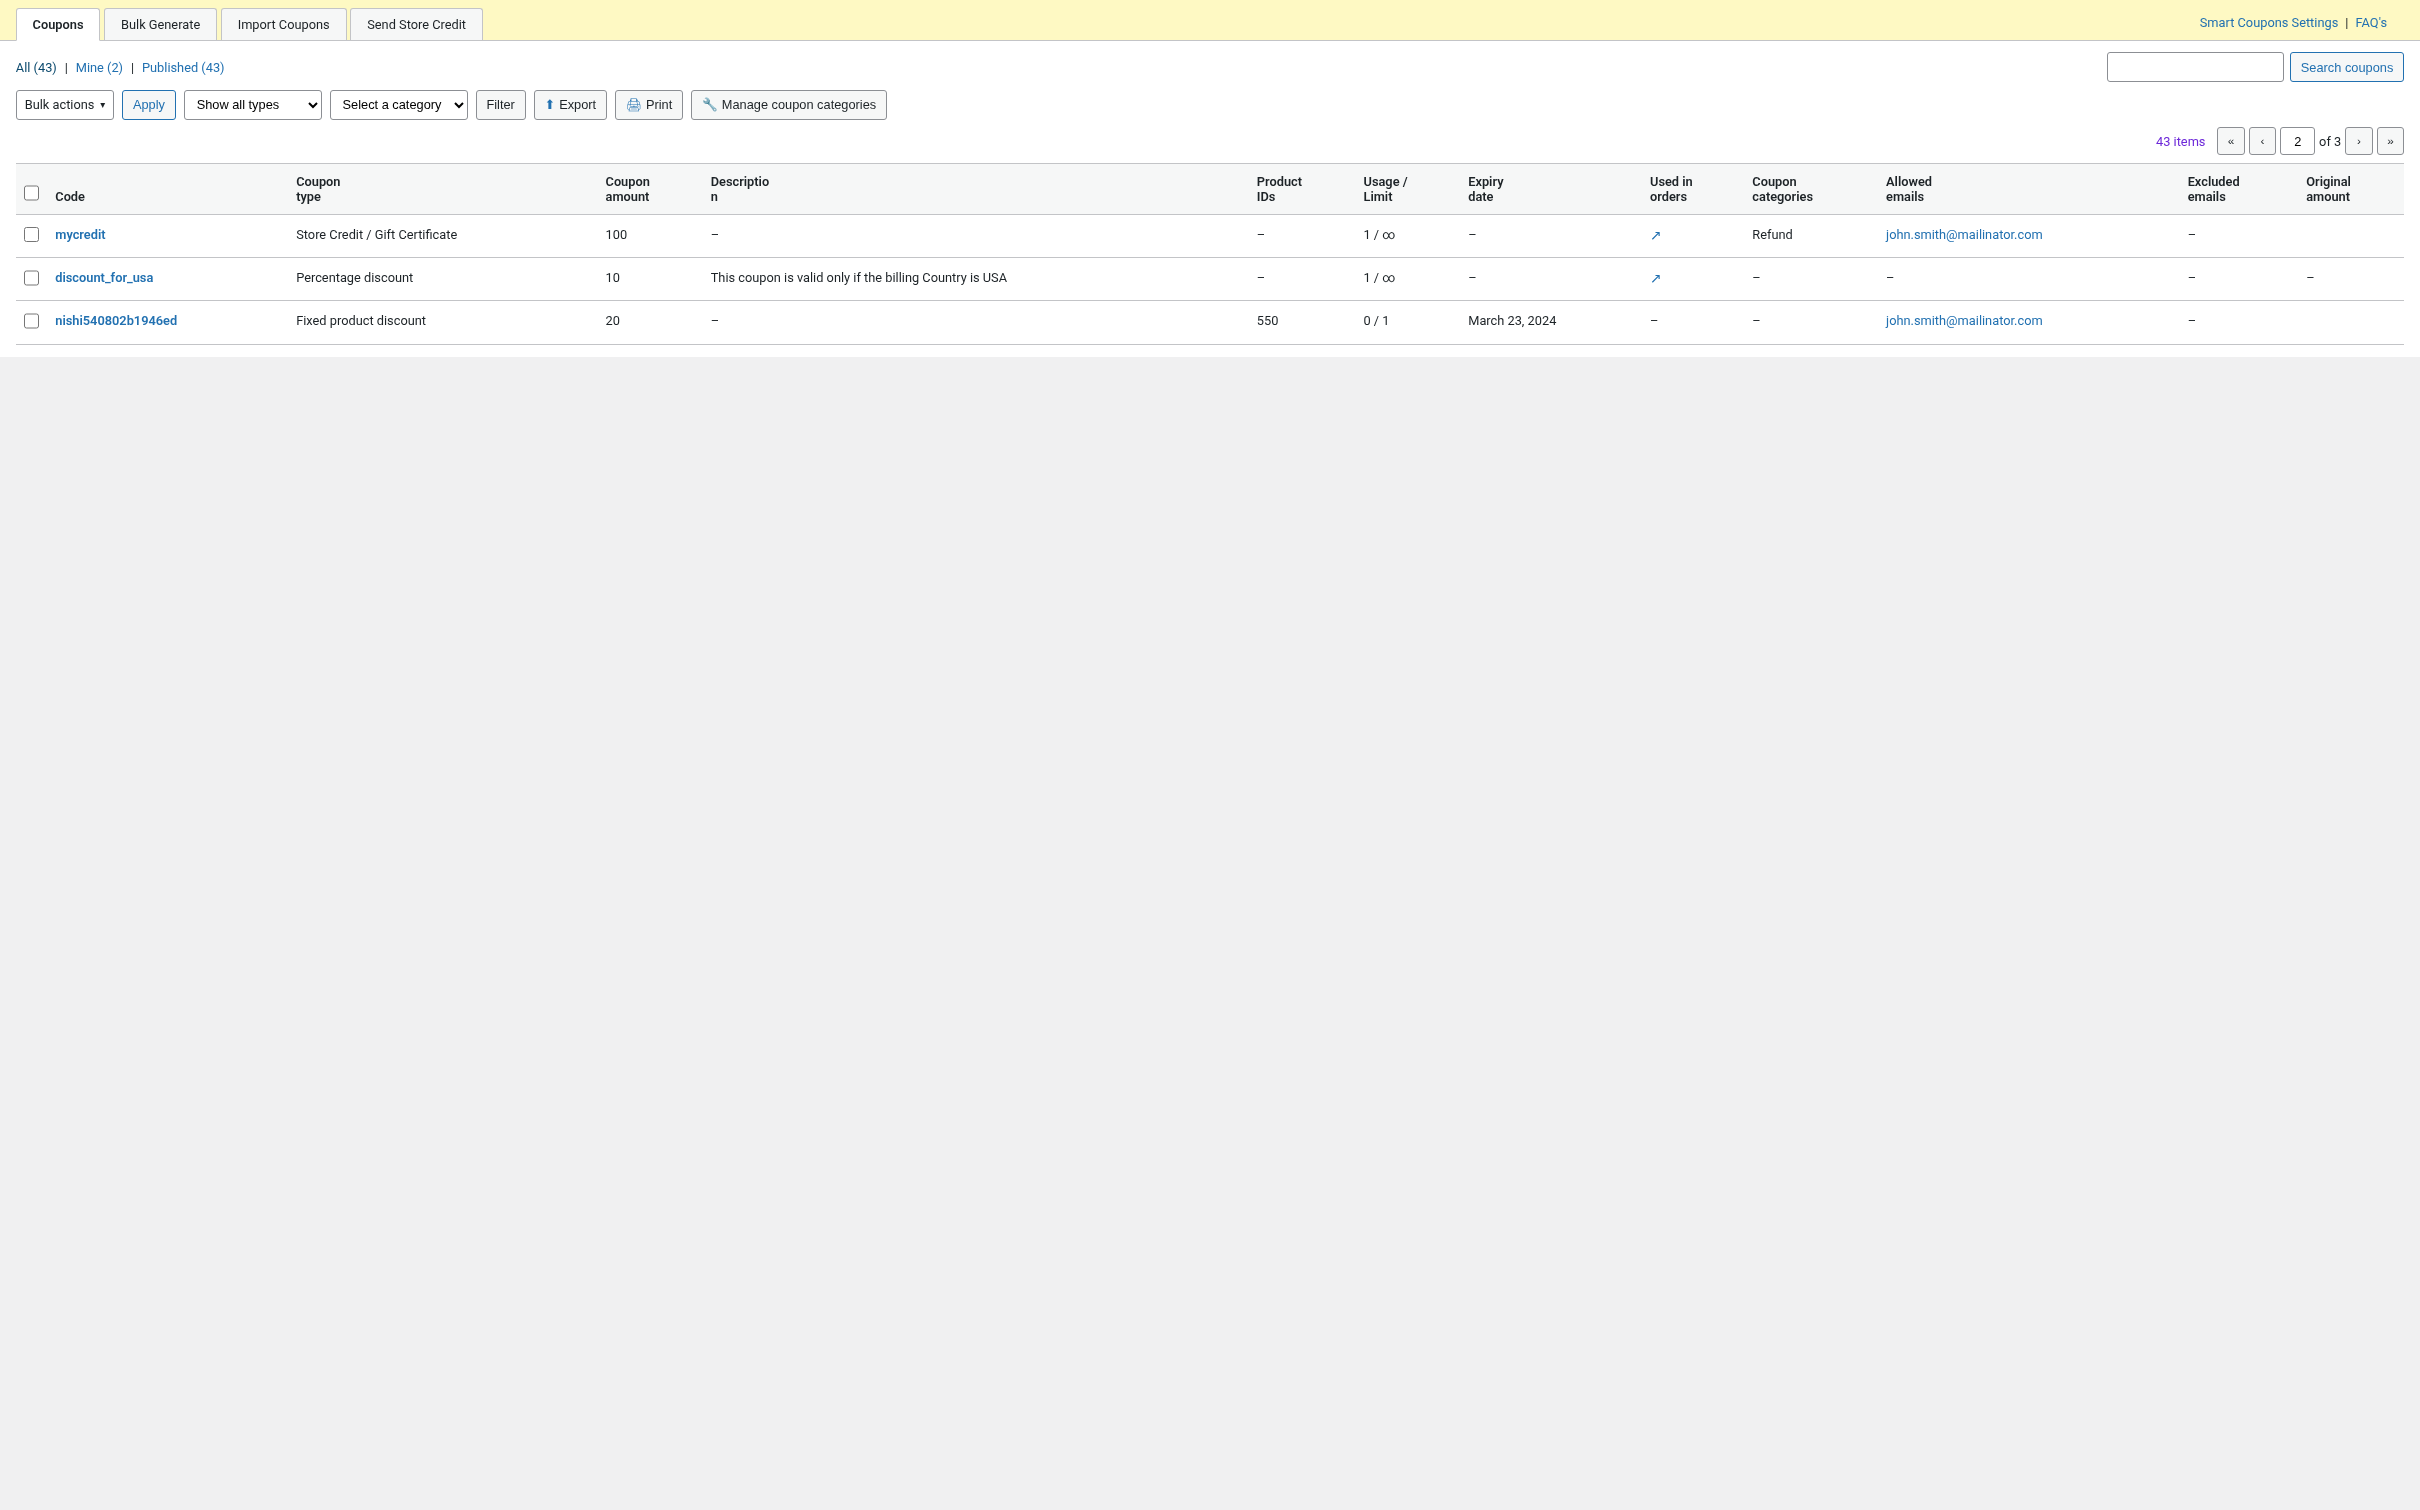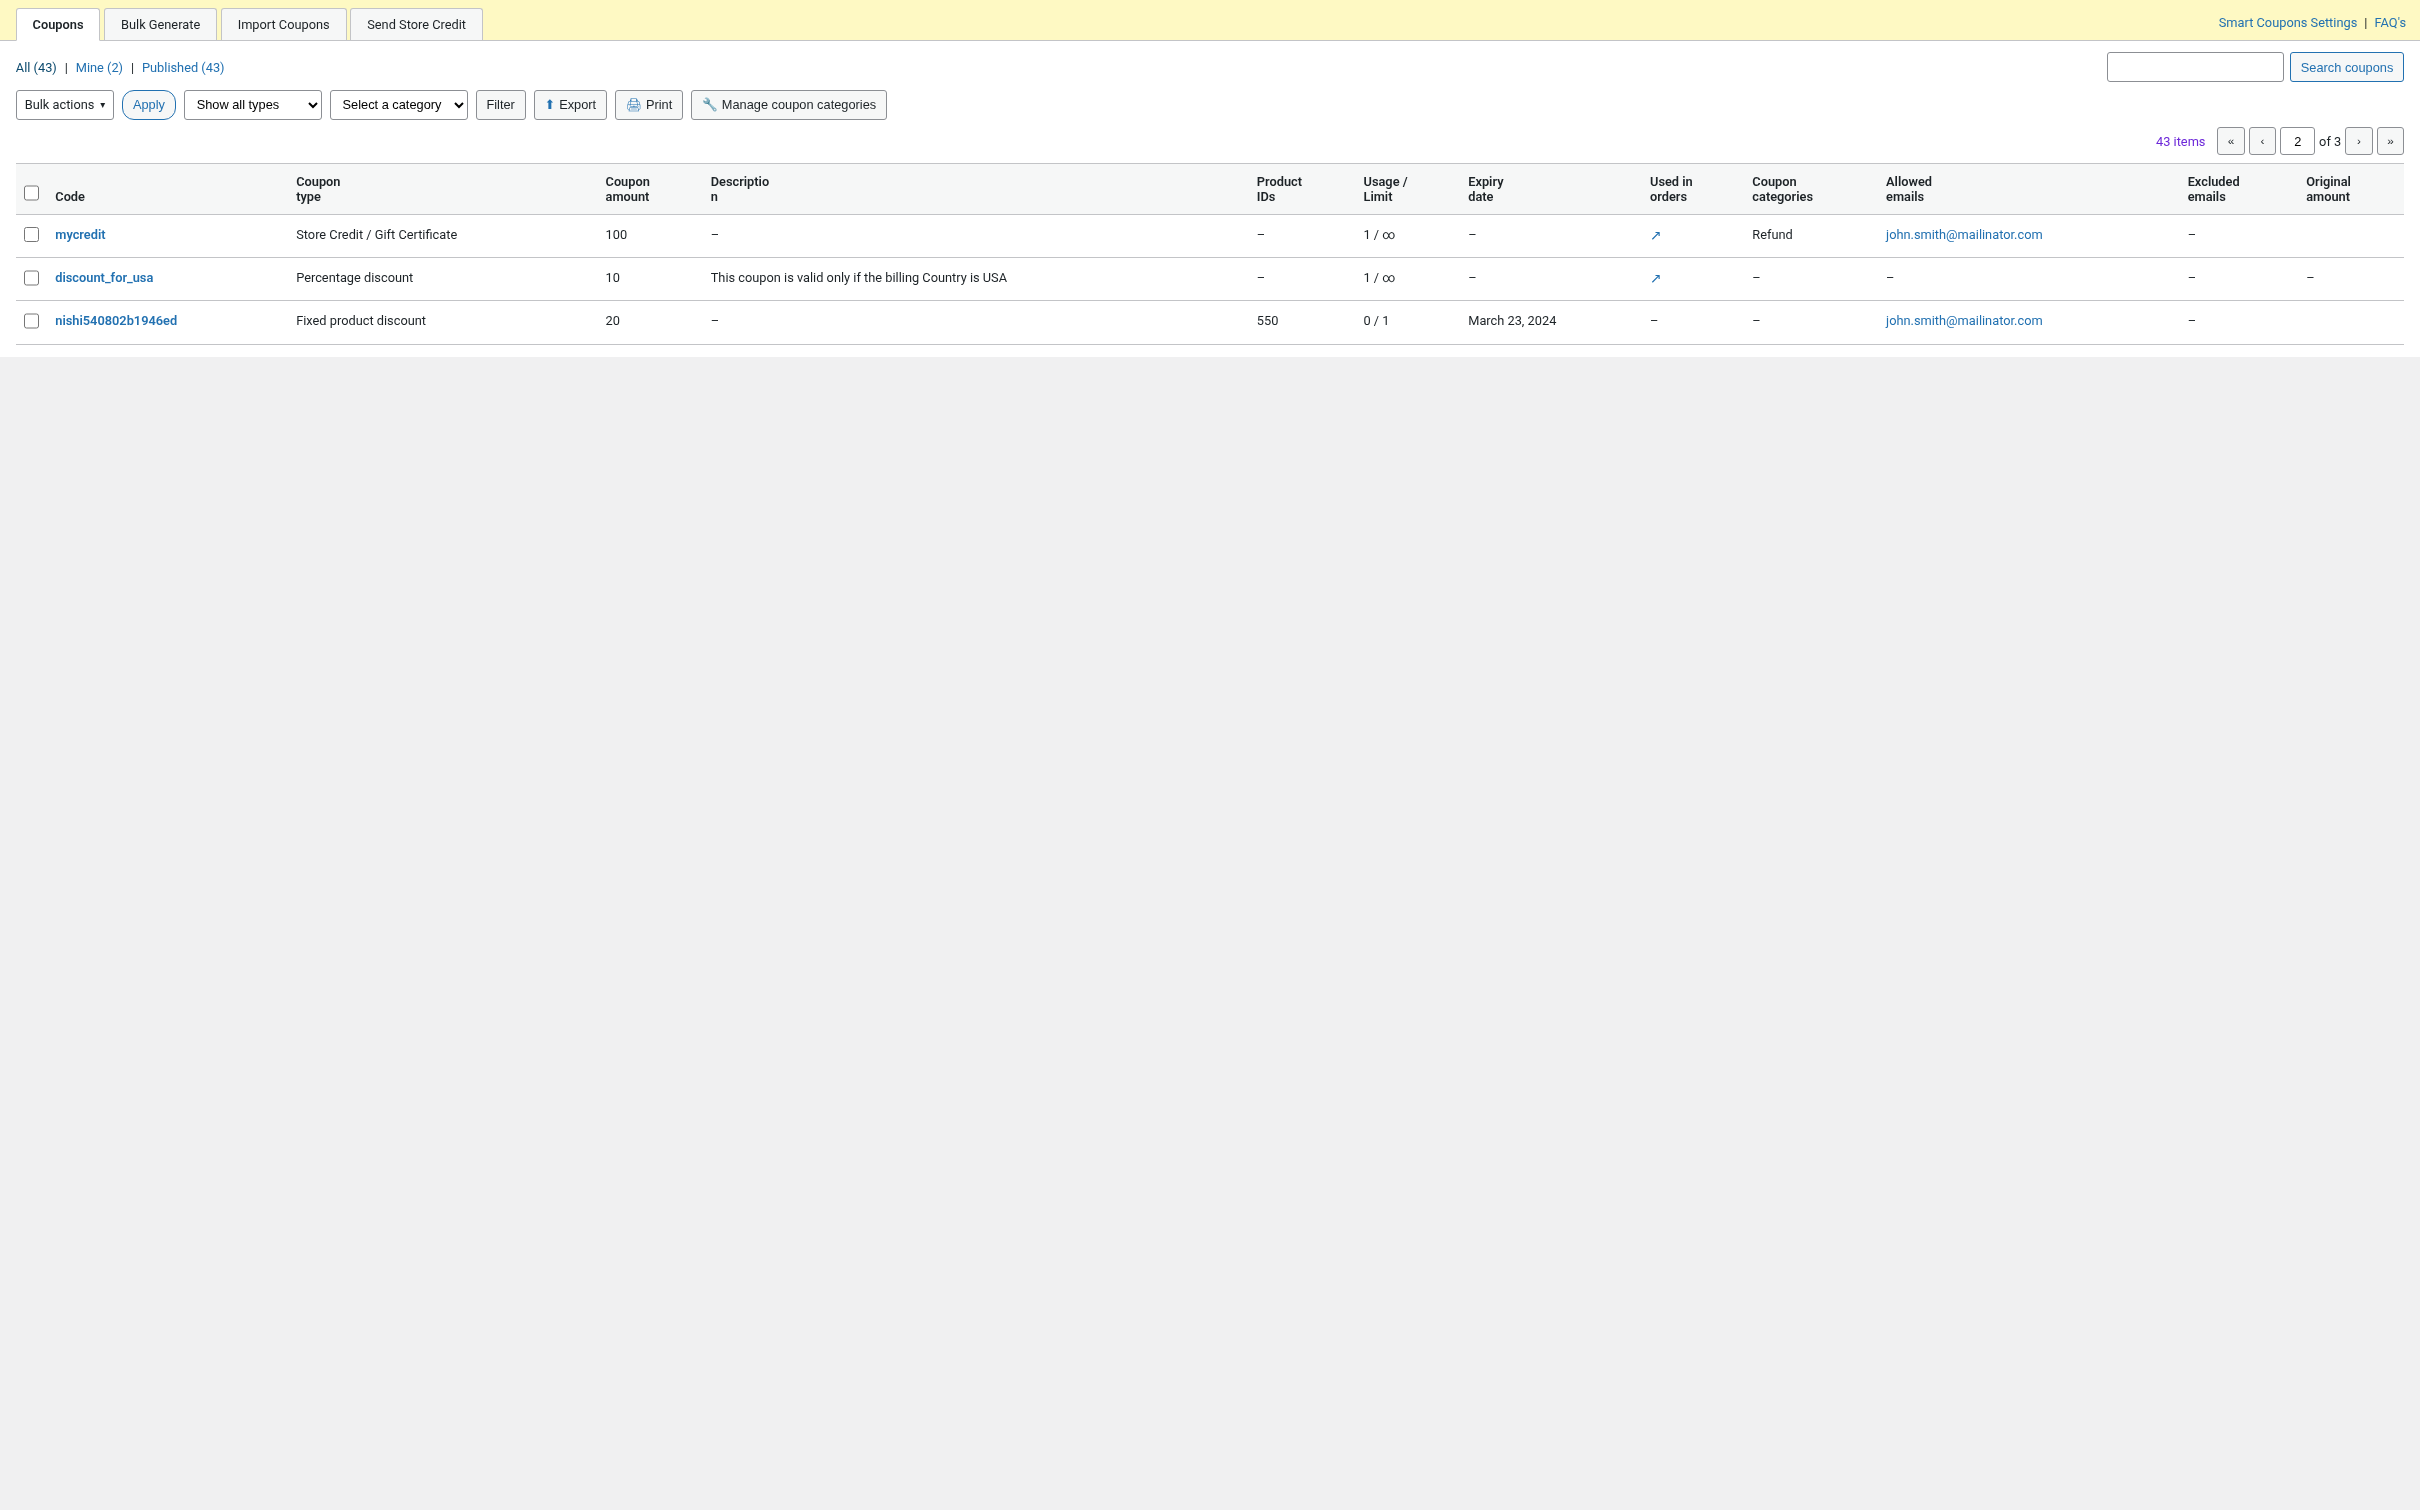--- a/index.html
+++ b/index.html
@@ -37,21 +37,21 @@
       text-decoration: none;
     }
     .tab-item.active {
       background: #fff;
       border-bottom: 1px solid #fff;
       font-weight: 600;
       margin-bottom: -1px;
     }
     .top-links {
       position: absolute;
-      right: 14px;
+      right: 33px;
       bottom: 9.9px;
       font-size: 12.8px;
     }
     .top-links a {
       color: #2271b1;
       text-decoration: none;
     }
     .top-links .separator { color: #1d2327; margin: 0 3.9px; }
 
     
@@ -119,21 +119,21 @@
       padding: 0 7.9px;
       font-size: 12.8px;
       cursor: pointer;
       gap: 5.9px;
     }
     .apply-btn {
       background: #f6f7f7;
       border: 1px solid #2271b1;
       color: #2271b1;
       padding: 3.9px 9.9px;
-      border-radius: 12px;
+      border-radius: 3px;
       cursor: pointer;
       font-size: 12.8px;
       height: 29.6px;
     }
     .type-select, .category-select {
       border: 1px solid #8c8f94;
       border-radius: 3px;
       background: #fff;
       height: 29.6px;
       padding: 0 7.9px;

